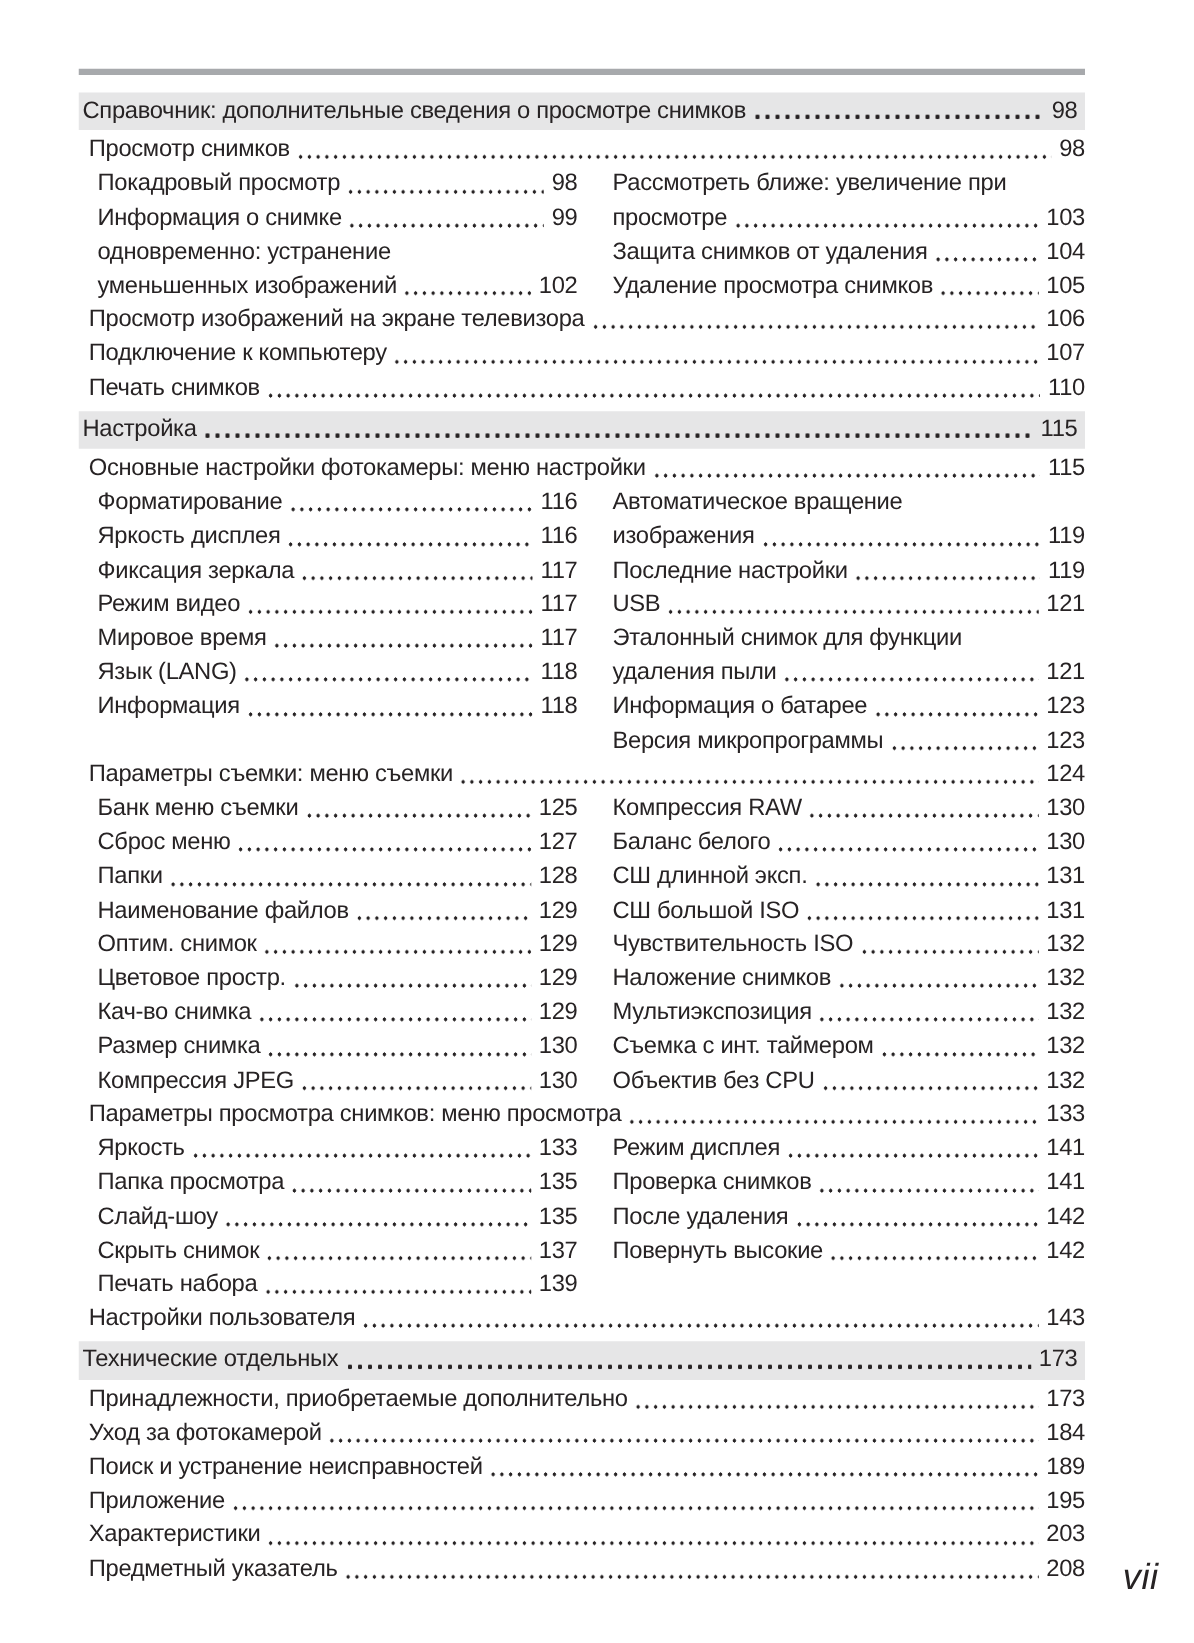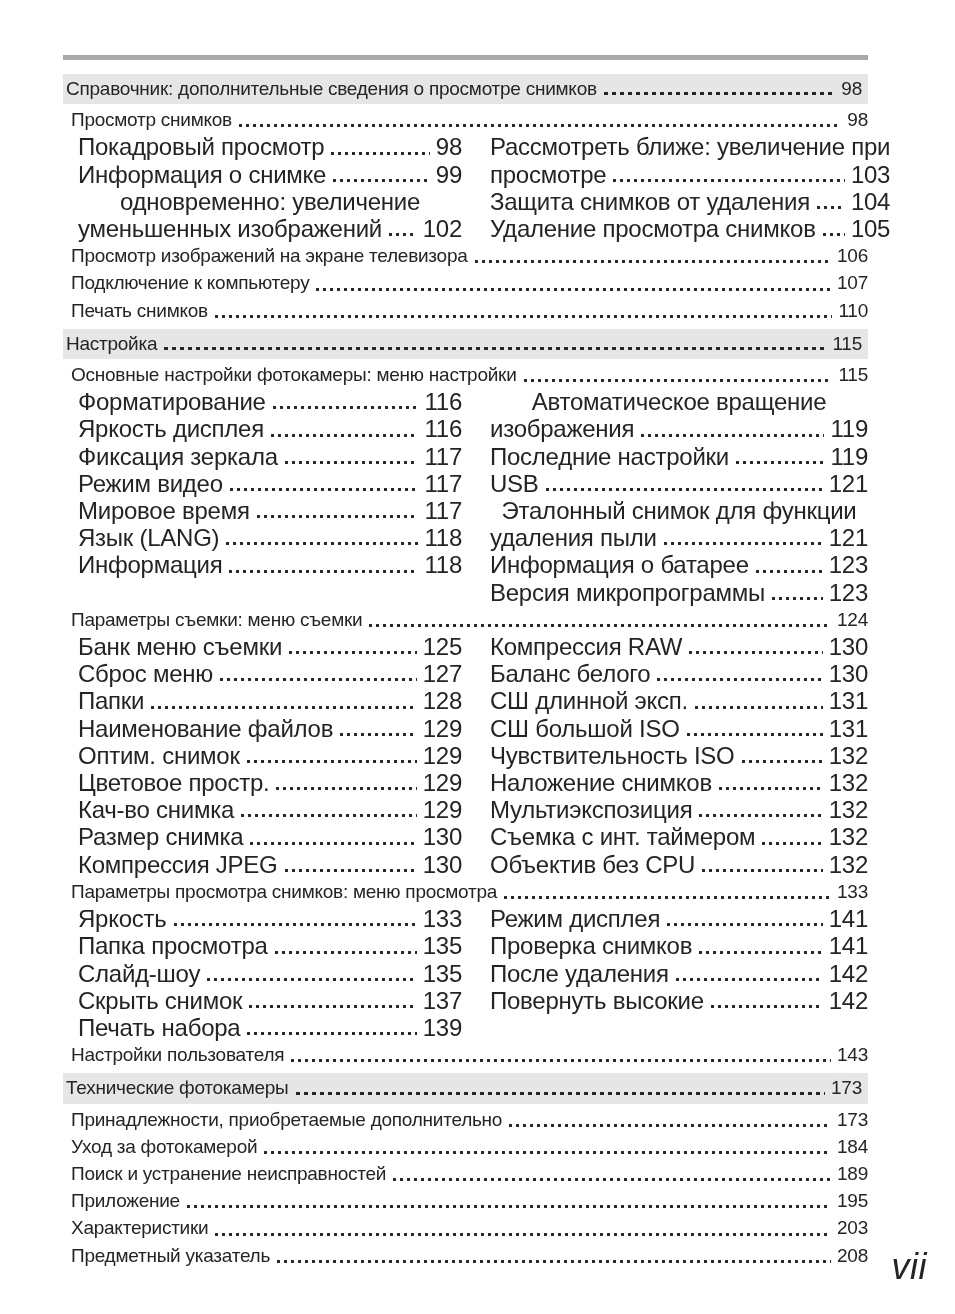--- a/index.html
+++ b/index.html
@@ -66,31 +66,31 @@
   
   .entry1 { padding-left: 8px; }
   
   .cols {
     display: flex;
     margin-left: 15px;
   }
   .col-left  { width: 384px; margin-right: 28px; flex: 0 0 auto; }
   .col-right { flex: 1 1 auto; }
   .entry2 .row, .entry2 .wrapline {
-    font-size: 24px;
+    font-size: 19px;
     line-height: 27.2px;
   }
-  .wrapline { white-space: nowrap; letter-spacing: -0.25px; text-align: center; }
+  .wrapline { white-space: nowrap; letter-spacing: -0.25px; }
   
   .folio {
     position: absolute;
     right: 28px;
     top: 1246px;
     font-style: italic;
-    font-size: 36px;
+    font-size: 29px;
     letter-spacing: 0.5px;
   }
 </style>
 </head>
 <body>
 
 <div class="page-inner">
   <div class="top-rule"></div>
   <div class="toc" id="toc">
       <div class="sec-header">
@@ -117,21 +117,21 @@
             </div>
           </div>
           <div class="entry2">
             <div class="row">
               <span class="lbl">Информация о снимке</span>
               <span class="dots"></span>
               <span class="pg">99</span>
             </div>
           </div>
           <div class="entry2">
-            <div class="wrapline">одновременно: увеличение</div>
+            <div class="wrapline">одновременно: устранение</div>
             <div class="row">
               <span class="lbl">уменьшенных изображений</span>
               <span class="dots"></span>
               <span class="pg">102</span>
             </div>
           </div>
         </div>
         <div class="col-right">
           <div class="entry2">
             <div class="wrapline">Рассмотреть ближе: увеличение при</div>
@@ -508,21 +508,21 @@
       </div>
       <div class="entry1">
         <div class="row">
           <span class="lbl">Настройки пользователя</span>
           <span class="dots"></span>
           <span class="pg">143</span>
         </div>
       </div>
       <div class="sec-header">
         <div class="row">
-          <span class="lbl">Технические фотокамеры</span>
+          <span class="lbl">Технические отдельных</span>
           <span class="dots"></span>
           <span class="pg">173</span>
         </div>
       </div>
       <div class="entry1">
         <div class="row">
           <span class="lbl">Принадлежности, приобретаемые дополнительно</span>
           <span class="dots"></span>
           <span class="pg">173</span>
         </div>

